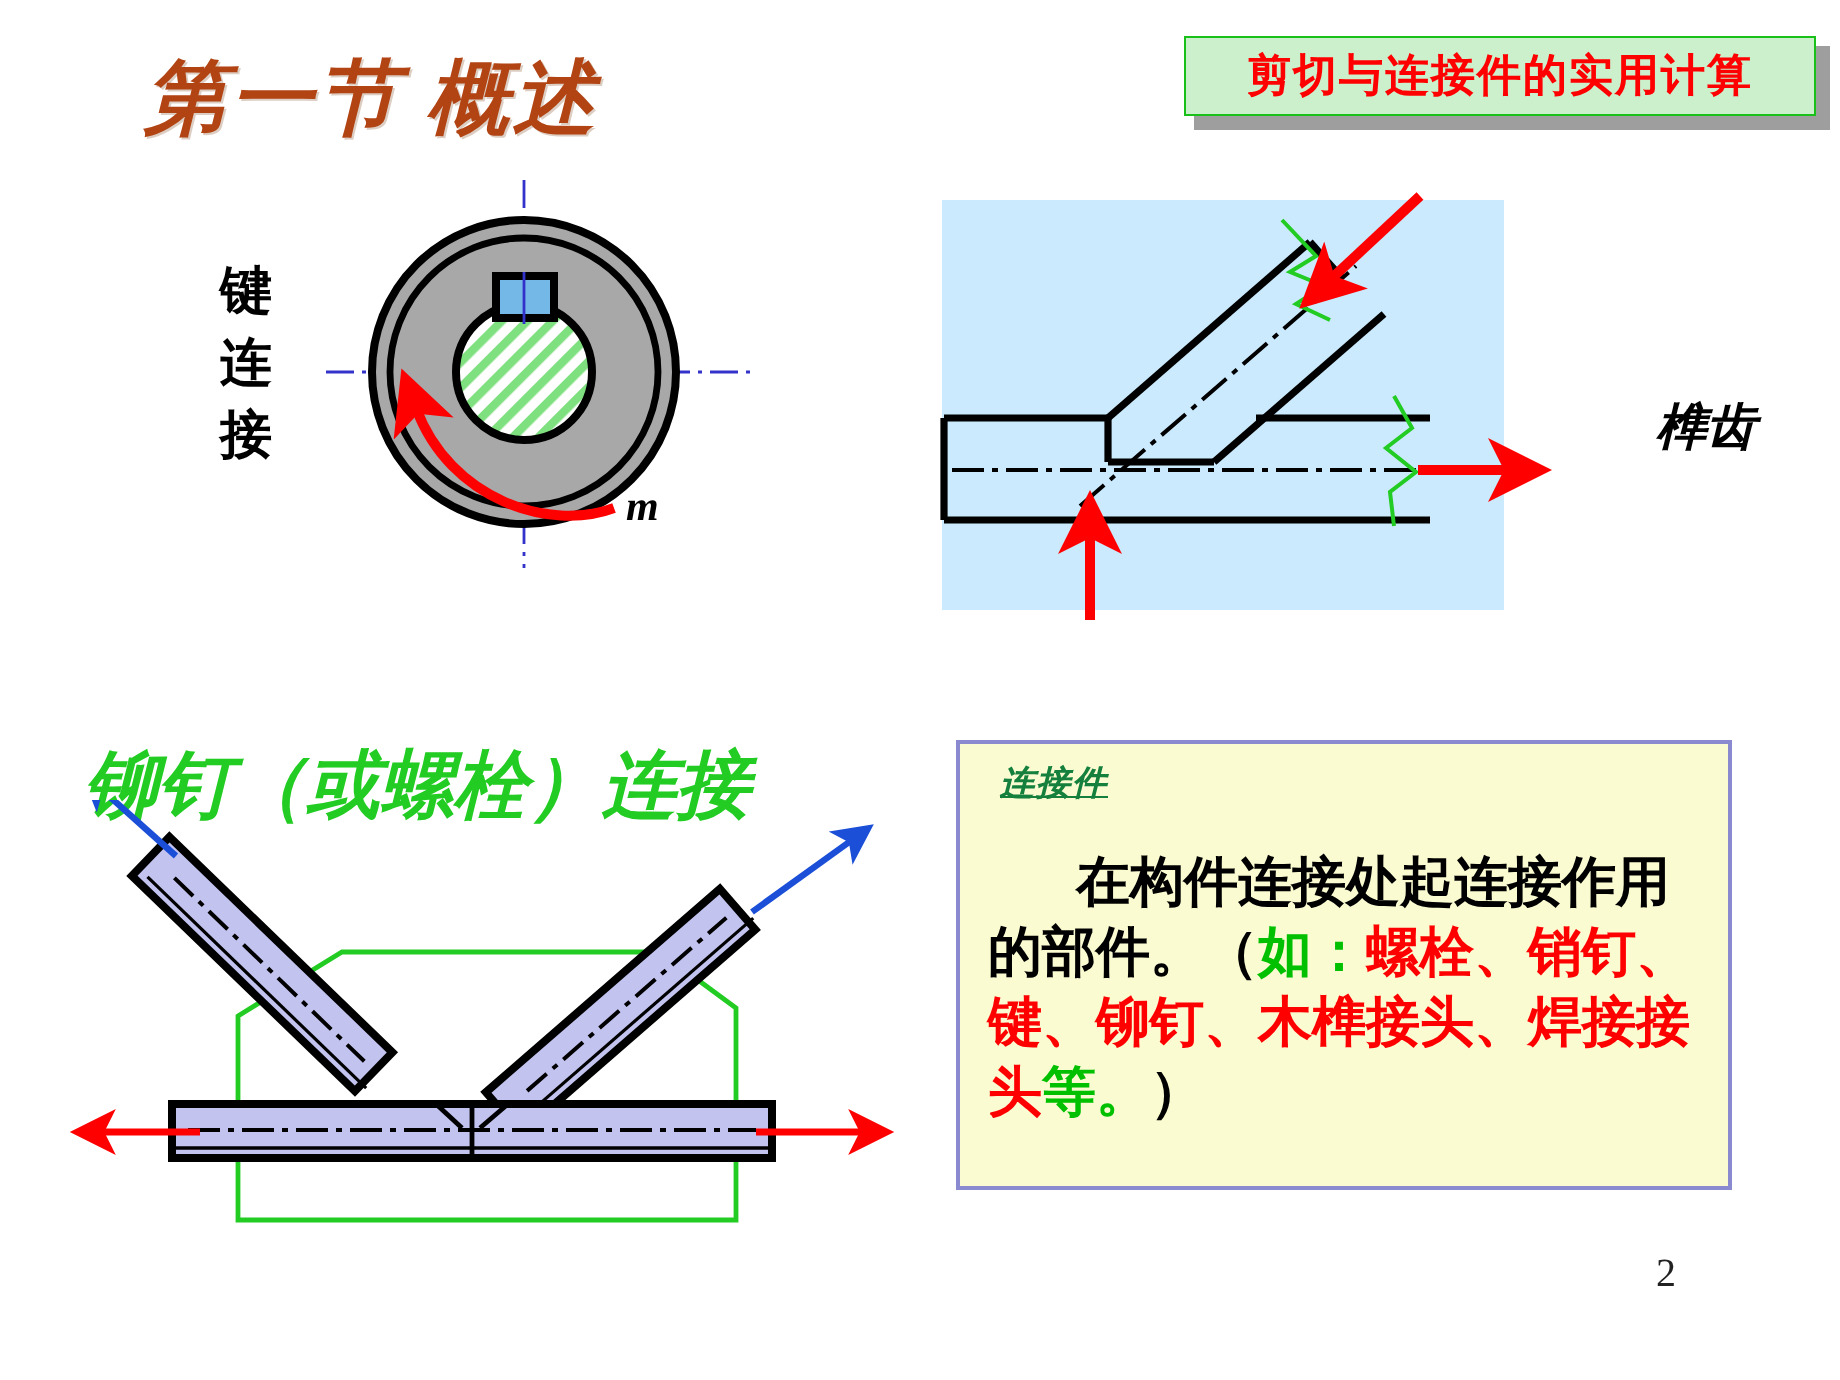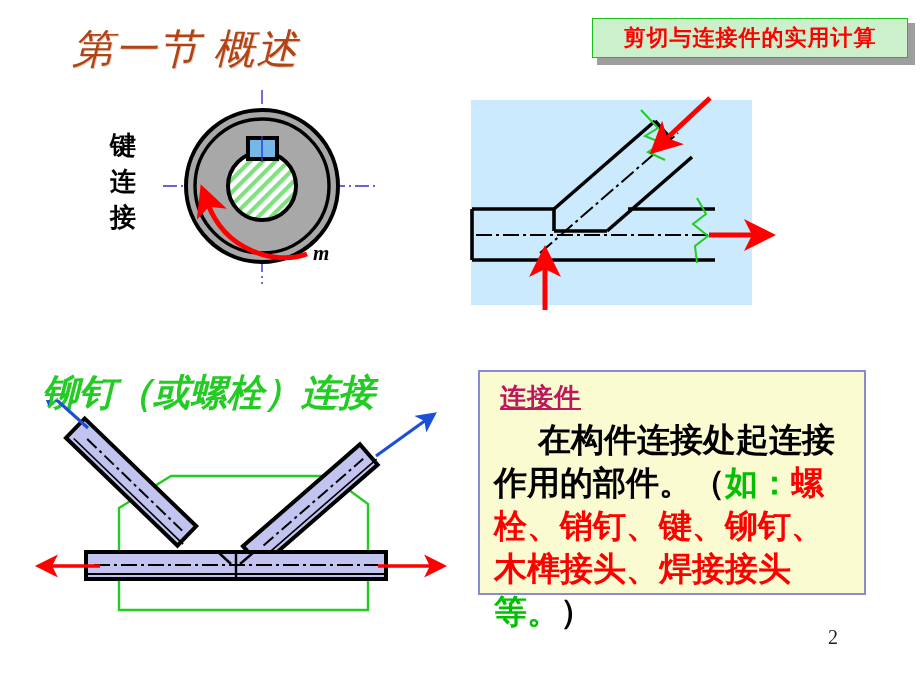--- a/index.html
+++ b/index.html
@@ -4,21 +4,21 @@
 <style>
   html,body{margin:0;padding:0;background:#ffffff;}
   body{width:920px;height:690px;position:relative;overflow:hidden;
        font-family:"Liberation Sans","DejaVu Sans",sans-serif;}
   .abs{position:absolute;}
 
   
   #slide-title{
     left:72px; top:22px; width:330px; height:58px;
     font-family:"Liberation Serif","DejaVu Serif",serif;
-    font-style:italic; font-weight:normal; font-size:41px;
+    font-style:italic; font-weight:bold; font-size:41px;
     color:#b24414; letter-spacing:2px; white-space:nowrap;
     text-shadow:1px 1px 0 rgba(120,60,20,0.25);
   }
 
   
   #banner-wrap{left:592px; top:18px; width:320px; height:44px;}
   #banner-shadow{left:5px; top:5px; width:318px; height:42px;
     background:#9e9e9e; }
   #banner{left:0; top:0; width:314px; height:38px;
     background:#ccf0cc; border:1.5px solid #19c019;
@@ -58,28 +58,28 @@
   }
 
   
   #def-box{
     left:478px; top:370px; width:388px; height:225px;
     background:#fbfbd2; border:2px solid #8a8ad0; box-sizing:border-box;
     padding:8px 12px 0 14px;
   }
   #def-heading{
     font-family:"Liberation Serif","DejaVu Serif",serif;
-    font-weight:bold; font-size:26px;
-    color:#be185d; text-decoration:underline; display:inline-block;
+    font-style:italic; font-weight:bold; font-size:17px;
+    color:#15803d; text-decoration:underline; display:inline-block;
     margin:0 0 2px 6px; letter-spacing:1px;
   }
   #def-body{
     font-family:"Liberation Serif","DejaVu Serif",serif;
-    font-weight:bold; font-size:33px; line-height:1.30;
-    color:#000000; text-indent:44px; margin-top:2px;
+    font-weight:bold; font-size:27px; line-height:1.30;
+    color:#000000; text-indent:44px; margin-top:19px;
   }
   #def-body .g{color:#00c000;}
   #def-body .r{color:#ff0000;}
   #def-body .k{color:#000000;}
 
   
   #page-number{
     left:828px; top:626px; width:30px;
     font-family:"Liberation Serif","DejaVu Serif",serif;
     font-size:20px; color:#222222; text-align:left;
@@ -168,20 +168,21 @@
   </g>
 
   <g stroke="#ff0000" stroke-width="5" fill="none">
     <line x1="245" y1="10" x2="200" y2="52" marker-end="url(#redArrowT)"></line>
     <line x1="244" y1="147" x2="290" y2="147" marker-end="url(#redArrowT)"></line>
     <line x1="80" y1="222" x2="80" y2="178" marker-end="url(#redArrowT)"></line>
   </g>
 </svg>
 
 <div class="abs" id="tenon-label">
+  <span>榫齿</span>
 </div>
 
 <div class="abs" id="rivet-label">铆钉（或螺栓）连接</div>
 
 <svg class="abs" id="rivet-figure" style="left:28px; top:400px;" width="440" height="225" viewBox="0 0 440 225">
   <defs>
     <marker id="blueArrowR" markerWidth="7" markerHeight="7" refX="2.2" refY="3.2" orient="auto">
         <path d="M0,0 L6.4,3.2 L0,6.4 L1.6,3.2 Z" fill="#1b4fd8"></path>
       </marker>
     <marker id="redArrowR" markerWidth="7" markerHeight="7" refX="2.2" refY="3.2" orient="auto">

